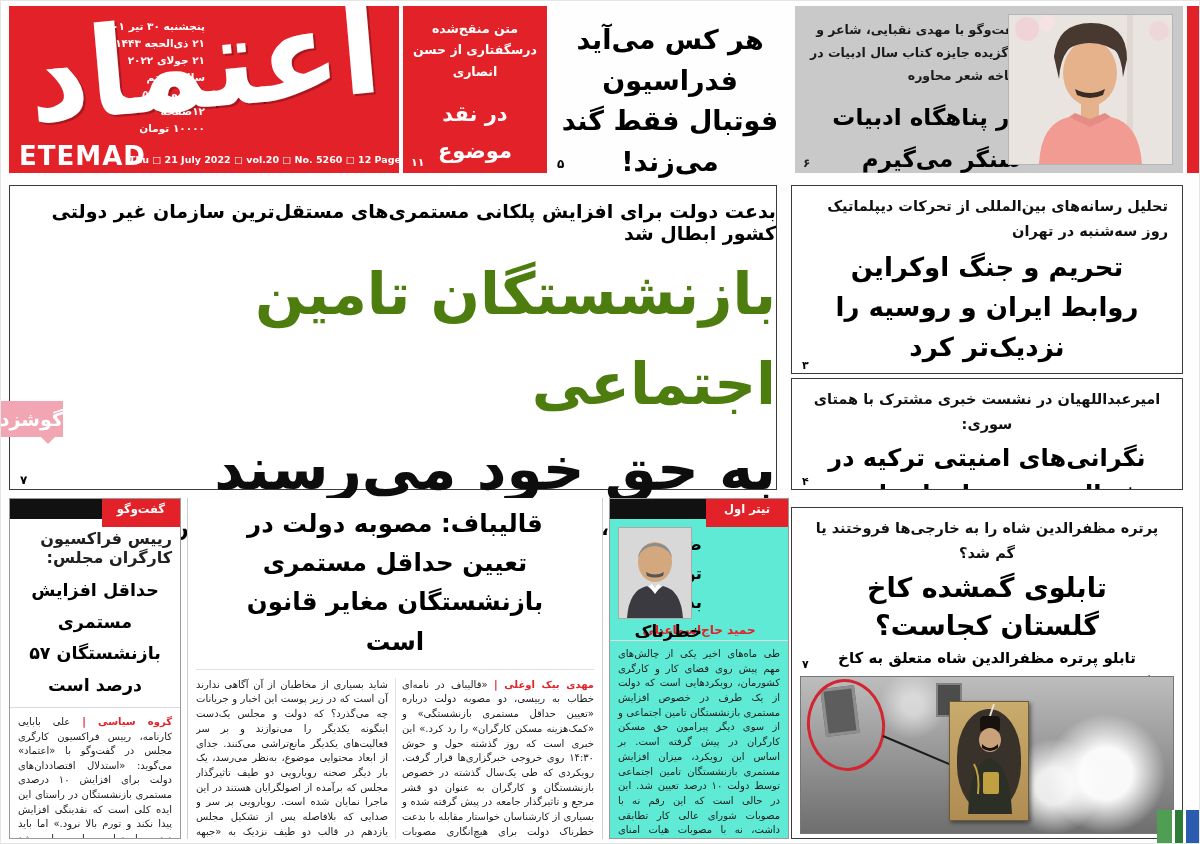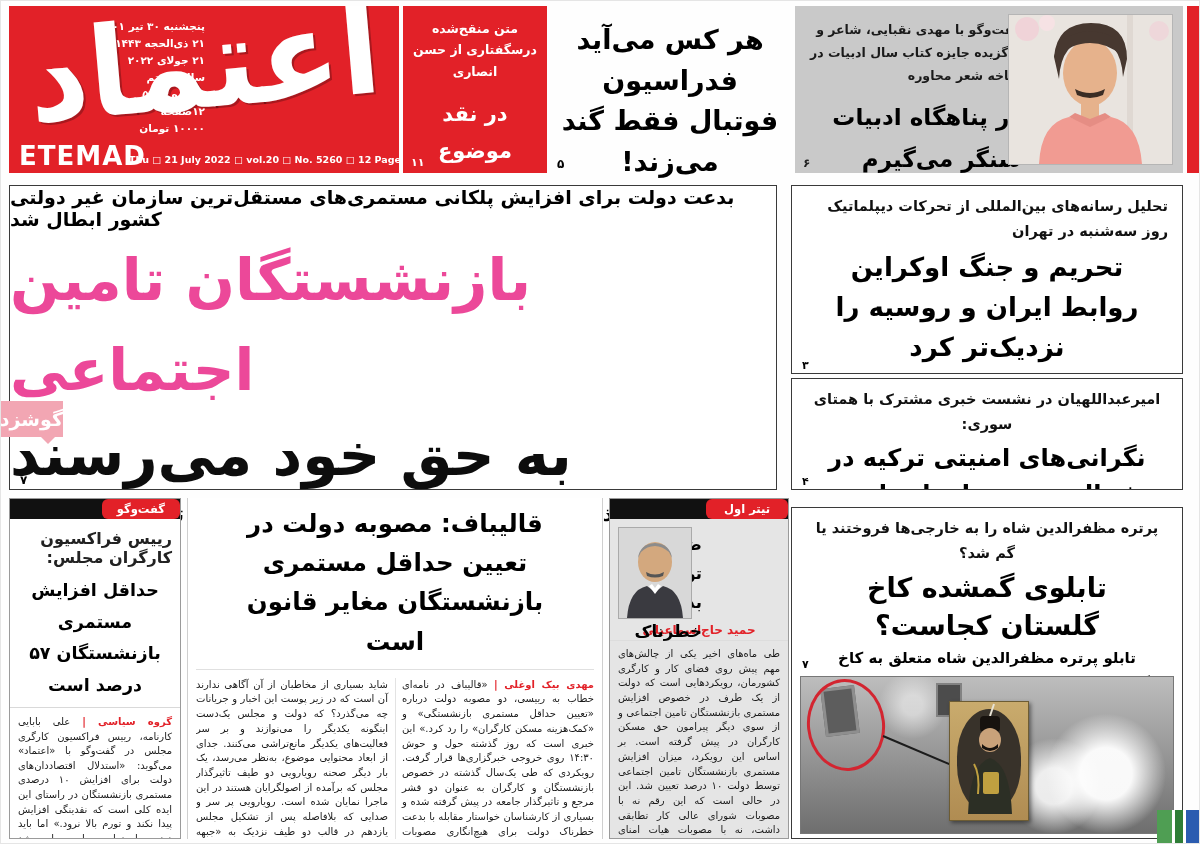--- a/index.html
+++ b/index.html
@@ -31,23 +31,23 @@
   
   .topright { left:794px; top:5px; width:388px; height:167px; background:#c9c9c9; overflow:hidden; }
   .topright-text { position:absolute; right:162px; left:10px; top:12px; text-align:right; }
   .topright-kicker { font-size:12.5px; font-weight:bold; line-height:1.85; color:#1a1a1a; }
   .topright-title { margin-top:10px; font-size:23px; font-weight:bold; line-height:1.8; color:#000; }
   .topright-page { position:absolute; left:8px; bottom:3px; font-size:12px; font-weight:bold; color:#222; }
   .topright-photo { position:absolute; right:10px; top:8px; width:165px; height:151px; background:#e9e4df; border:1px solid #b5b5b5; }
   .redstripe { left:1186px; top:5px; width:13px; height:167px; background:#e22128; }
 
   
-  .leadbox { left:8px; top:184px; width:768px; height:305px; border:1px solid #3a3a3a; text-align:left; padding-top:0; background:#fff; }
+  .leadbox { left:8px; top:184px; width:768px; height:305px; border:1px solid #3a3a3a; text-align:right; padding-top:14px; background:#fff; }
   .lead-kicker { font-size:19px; font-weight:bold; color:#000; }
-  .lead-h1 { margin-top:6px; font-size:58px; font-weight:bold; line-height:1.55; color:#ec4899; letter-spacing:-1px; }
+  .lead-h1 { margin-top:6px; font-size:58px; font-weight:bold; line-height:1.55; color:#4d7c0f; letter-spacing:-1px; }
   .lead-h2 { font-size:58px; font-weight:bold; line-height:1.35; color:#0d0d0d; letter-spacing:-1px; }
   .lead-sub { margin-top:8px; font-size:20px; font-weight:bold; color:#000; }
   .lead-page { position:absolute; left:10px; bottom:2px; font-size:12px; font-weight:bold; }
   .pinktag { left:0; top:400px; width:62px; height:36px; background:#f2a6b3; color:#fff; font-size:19px; font-weight:bold; text-align:center; line-height:36px; z-index:5; }
   .pinktag:after { content:""; position:absolute; right:8px; top:36px; border:7px solid transparent; border-top-color:#f2a6b3; }
 
   
   .rc { left:790px; width:392px; border:1px solid #3a3a3a; background:#fff; text-align:center; overflow:hidden; }
   .rcA { top:184px; height:189px; }
   .rcB { top:377px; height:112px; }
@@ -71,35 +71,35 @@
   .palace-frame { position:absolute; left:22px; top:10px; width:34px; height:48px; background:#5d5d5d; border:3px solid #8e8e8e; transform:rotate(-7deg); }
   .palace-frame2 { position:absolute; left:135px; top:6px; width:26px; height:34px; background:#4c4c4c; border:2px solid #828282; }
   .palace-ellipse { position:absolute; left:6px; top:2px; width:78px; height:92px; border:3px solid #d32530; border-radius:50%; transform:rotate(-6deg); }
   .palace-line { position:absolute; left:82px; top:58px; width:76px; height:2px; background:#1c1c1c; transform:rotate(23deg); transform-origin:left center; }
   .portrait { position:absolute; left:148px; top:24px; width:80px; height:120px; background:linear-gradient(180deg,#c9ab6d,#b08c52); border:1px solid #6d5c33; box-shadow:2px 2px 4px rgba(0,0,0,.45); }
   .portrait-oval { position:absolute; left:7px; top:7px; right:7px; bottom:7px; background:#38322a; border-radius:50% / 46%; }
   .portrait svg { position:absolute; left:0; top:0; }
 
   
   .panel-bar { height:20px; background:#111; position:relative; }
-  .panel-label { position:absolute; right:0; top:0; height:20px; width:46%; background:#e22128; color:#fff; font-size:11.5px; font-weight:bold; text-align:center; line-height:20px;border-radius:6px; }
+  .panel-label { position:absolute; right:0; top:0; height:28px; width:46%; background:#e22128; color:#fff; font-size:11.5px; font-weight:bold; text-align:center; line-height:20px; }
   .interview { left:8px; top:497px; width:172px; height:341px; border:1px solid #9a9a9a; background:#fff; overflow:hidden; }
   .iv-kicker { padding:10px 8px 0; font-size:16px; font-weight:bold; color:#222; text-align:right; }
   .iv-head { padding:8px 6px 6px; font-size:17.5px; font-weight:bold; line-height:1.8; text-align:center; color:#000; border-bottom:1px solid #d9d9d9; }
   .iv-body { padding:7px 8px 0; font-size:10px; line-height:1.46; text-align:justify; color:#1a1a1a; }
   .red-inline { color:#e22128; font-weight:bold; }
 
   
   .midstory { left:186px; top:497px; width:416px; height:341px; border-left:1px solid #cfcfcf; border-right:1px solid #cfcfcf; background:#fff; overflow:hidden; padding:0 8px; }
   .mid-kicker { padding-top:10px; text-align:center; font-size:16px; font-weight:bold; color:#555; }
   .mid-head { padding:6px 18px 8px; text-align:center; font-size:24.5px; font-weight:bold; line-height:1.6; color:#000; border-bottom:1px solid #e0e0e0; }
   .mid-body { margin-top:8px; height:218px; column-count:2; column-gap:14px; column-rule:1px solid #e3e3e3; font-size:10px; line-height:1.47; text-align:justify; color:#1a1a1a; overflow:hidden; }
 
   
-  .titr { left:608px; top:497px; width:180px; height:341px; border:1px solid #9a9a9a; background:#e5e5e5; overflow:hidden; }
+  .titr { left:608px; top:497px; width:180px; height:341px; border:1px solid #9a9a9a; background:#5eead4; overflow:hidden; }
   .titr-top { position:relative; height:100px; }
   .titr-title { position:absolute; right:86px; left:6px; top:12px; font-size:16.5px; font-weight:bold; line-height:1.75; text-align:right; color:#000; }
   .titr-photo { position:absolute; left:8px; top:8px; width:74px; height:92px; border:1px solid #aaa; background:#d8d8d8; }
   .titr-byline { text-align:center; font-size:12px; font-weight:bold; color:#e22128; padding:4px 0 3px; border-bottom:1px solid #ddd; }
   .titr-body { padding:6px 8px 0; font-size:10px; line-height:1.47; text-align:justify; color:#1a1a1a; }
 
   
   .corner { right:0; bottom:0; height:33px; display:flex; direction:ltr; }
   .corner .bar { height:100%; }
 </style>

